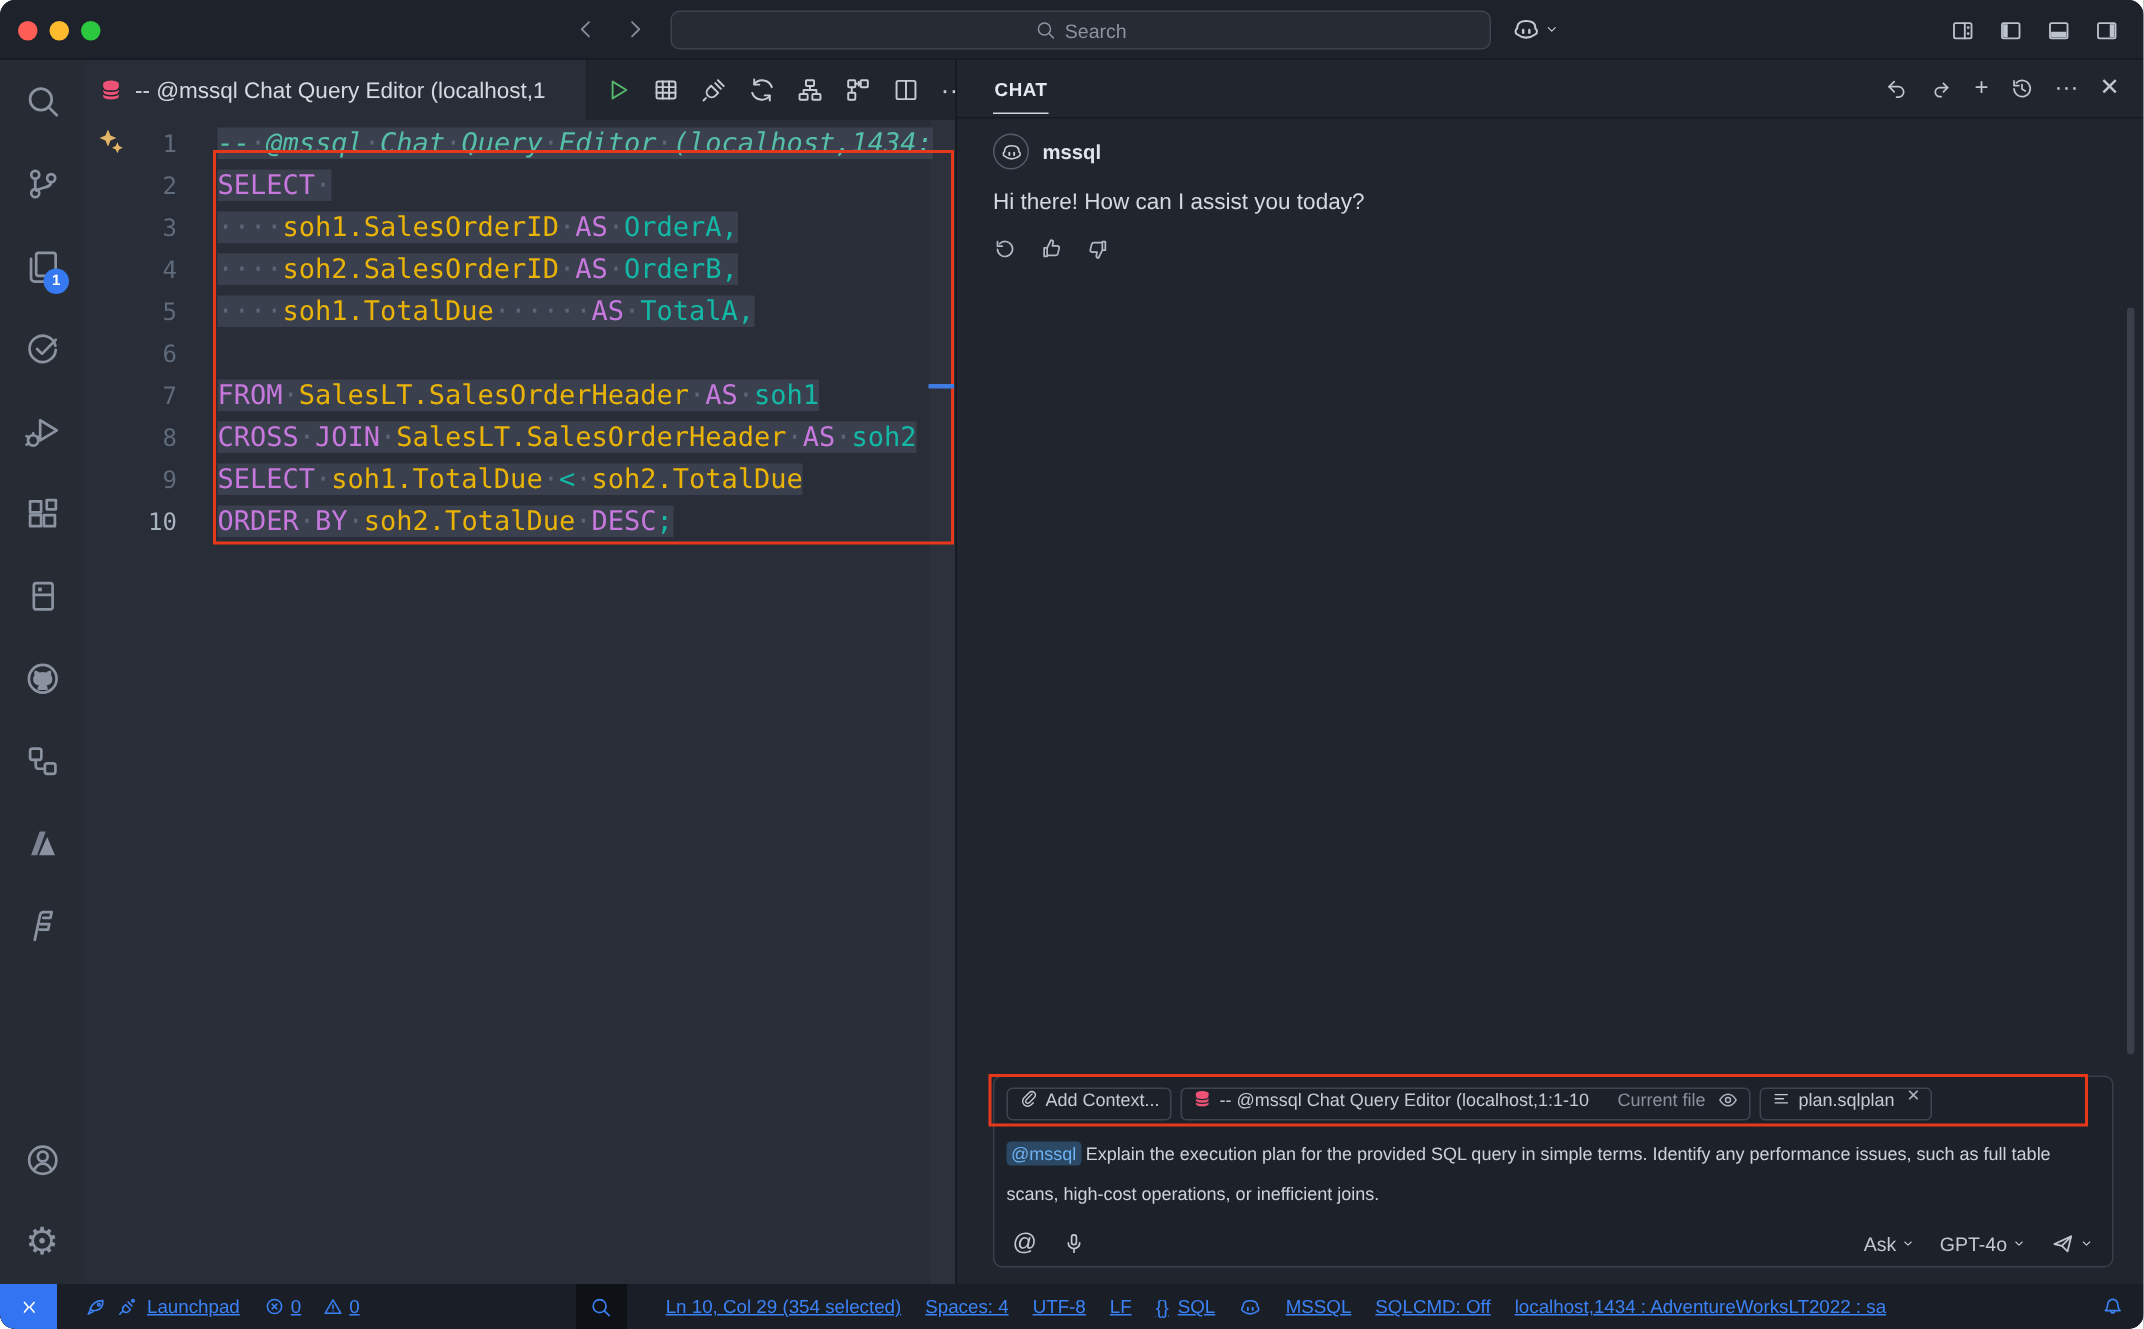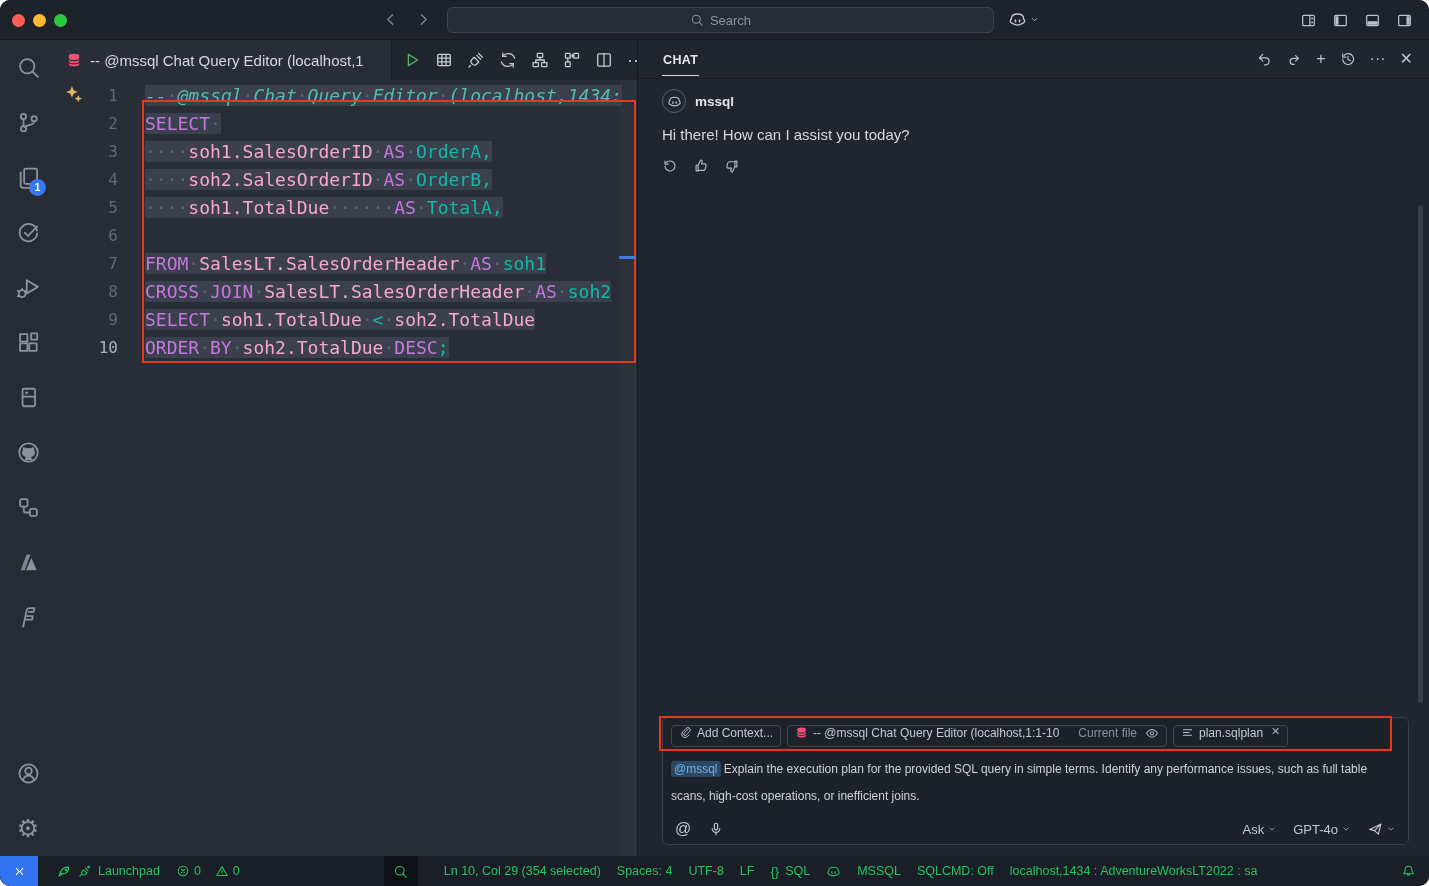--- a/index.html
+++ b/index.html
@@ -30,21 +30,21 @@
   .editor-body{position:absolute;left:0;top:40px;right:0;bottom:0;overflow:hidden;padding-top:2px;}
   .editor-scrolltrack{position:absolute;right:0;top:0;bottom:0;width:17px;background:#2c313b;}
   .gutter-sparkle{position:absolute;left:9px;top:5px;z-index:2;}
   .code-row{position:relative;display:flex;height:28px;line-height:28px;font-family:"DejaVu Sans Mono",monospace;font-size:18px;z-index:1;}
   .ln{width:62px;text-align:right;color:#5f6a7b;font-size:16px;flex:none;}
   .ln.active{color:#aab3c0;}
   .code{white-space:pre;padding-left:27px;}
   .sel{background:#3a404d;}
   .tk-c{color:#56bfa9;font-style:italic;}
   .tk-k{color:#c678dd;}
-  .tk-i{color:#f9a8d4;}
+  .tk-i{color:#eab308;}
   .tk-p{color:#14b8a6;}
   .tk-w{color:#5b6576;}
 
   
   .annot{position:absolute;border:2px solid #e8381c;z-index:5;pointer-events:none;}
   .blue-dash{position:absolute;left:619px;top:256px;width:17px;height:3px;background:#3f7be0;z-index:6;}
 
   
   .chat-panel{position:absolute;left:637px;top:40px;right:0;bottom:30px;background:#21252e;border-left:1px solid #15181e;}
   .chat-header{height:39px;display:flex;align-items:center;padding:0 16px 0 24px;border-bottom:1px solid rgba(0,0,0,.28);}
@@ -64,21 +64,21 @@
   .chip .sub{color:#8b919c;margin-left:14px;}
   .chip .trail{margin-left:3px;color:#aeb4bd;display:flex;align-items:center;}
   .input-text{padding:9px 12px 0 8px;font-size:12px;color:#ced3da;line-height:26.5px;}
   .mention{background:#2b4964;color:#6db1f2;border-radius:3px;padding:1px 3px;}
   .input-controls{position:absolute;left:12px;right:12px;bottom:7px;display:flex;align-items:center;color:#c3c8d1;font-size:13px;}
   .ic-left{display:flex;gap:17px;align-items:center;}
   .ic-right{margin-left:auto;display:flex;gap:16px;align-items:center;}
   .drop{display:flex;align-items:center;gap:3px;}
 
   
-  .statusbar{position:absolute;left:0;right:0;bottom:0;height:30px;background:#1a1e27;display:flex;align-items:center;font-size:12.5px;color:#22c55e;}
+  .statusbar{position:absolute;left:0;right:0;bottom:0;height:30px;background:#1a1e27;display:flex;align-items:center;font-size:12.5px;color:#3b82f6;text-decoration:underline;}
   .sb-remote{width:38px;height:30px;background:#3274f1;color:#fff;display:flex;align-items:center;justify-content:center;border-radius:0 0 0 10px;flex:none;}
   .sb-item{display:flex;align-items:center;gap:6px;padding:0 8px;white-space:nowrap;}
   .sb-item.launchpad{margin-left:10px;}
   .sb-item.boxed{margin-left:128px;background:#0e1116;height:30px;width:34px;justify-content:center;padding:0;}
   .sb-item.first-mid{margin-left:18px;}
   .sb-item.pushright{margin-left:auto;padding-right:13px;}
   .seg{display:flex;align-items:center;gap:4px;margin-right:8px;}
 
   .svgi{fill:none;stroke:currentColor;stroke-width:1.15;stroke-linecap:round;stroke-linejoin:round;display:block;}
   .tglyph{display:block;line-height:1;font-family:"Liberation Sans",sans-serif;}

